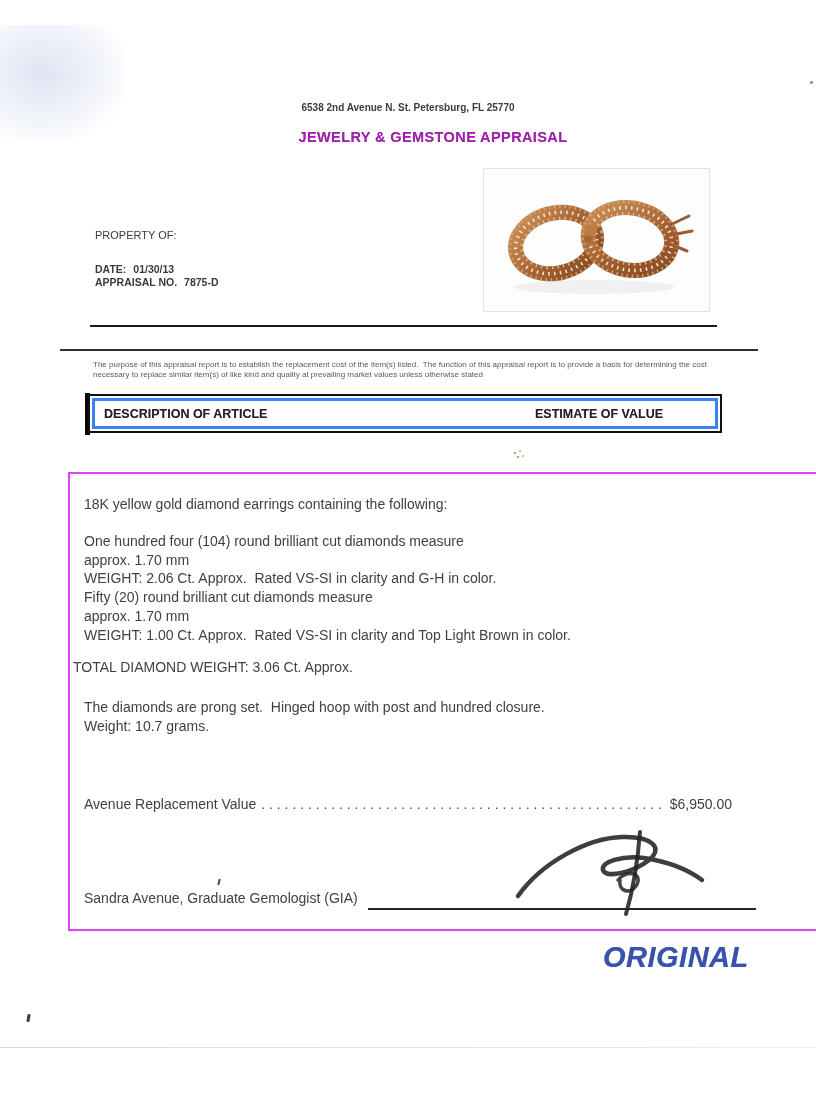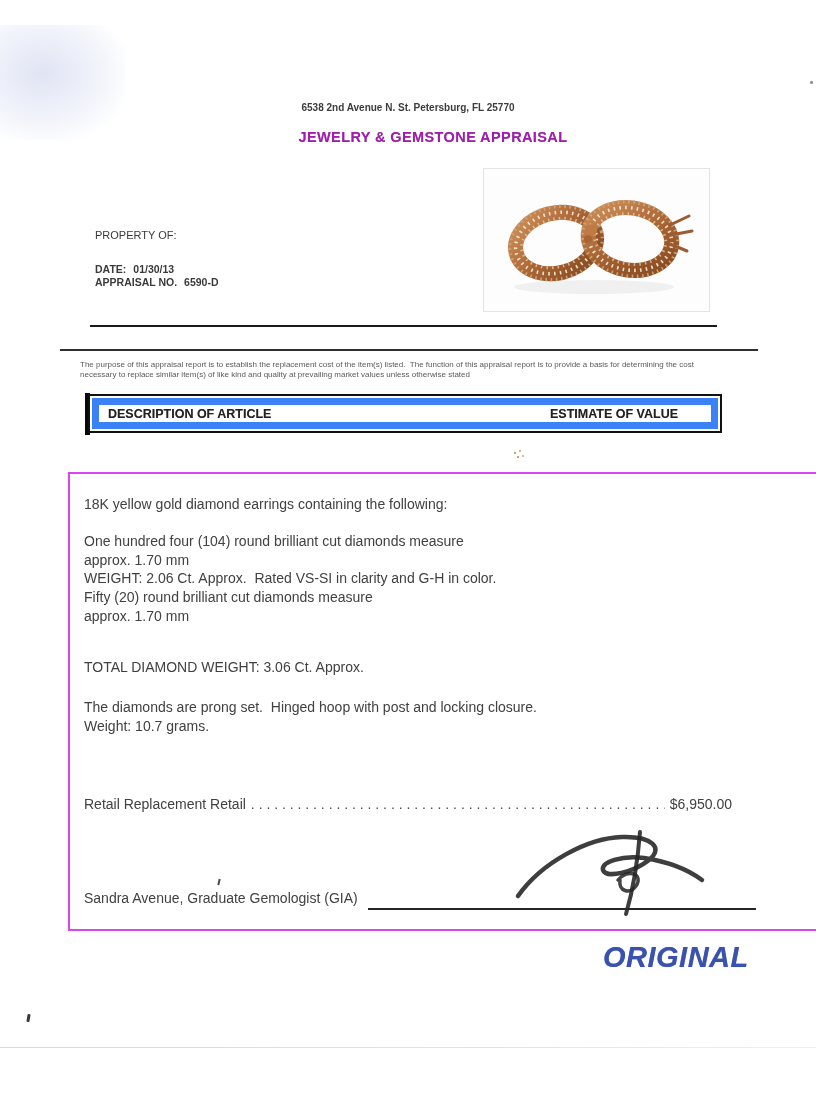--- a/index.html
+++ b/index.html
@@ -23,35 +23,35 @@
   .meta-val{margin-left:7px;}
 
   
   .photo{left:483px;top:168px;width:225px;height:142px;background:#fdfdfd;border:1px solid #e4e4e4;}
 
   
   .hline1{left:90px;top:325px;width:627px;height:2px;background:#1a1a1a;}
   .hline2{left:60px;top:349px;width:698px;height:2px;background:#2f2f2f;}
 
   
-  .disclaimer{left:80px;top:360px;width:627px;font-size:8px;line-height:9.5px;color:#5a5a5a;}
+  .disclaimer{left:93px;top:360px;width:627px;font-size:8px;line-height:9.5px;color:#5a5a5a;}
 
   
   .hdr-bar{left:85px;top:393px;width:5px;height:42px;background:#070707;}
   .hdr-box{left:88px;top:394px;width:634px;height:39px;border:2px solid #101010;box-sizing:border-box;}
-  .hdr-inner{position:absolute;left:2px;top:2px;right:2px;bottom:2px;border:7px solid #3b82f6;
-    display:flex;align-items:center;justify-content:space-between;padding:0 33px 0 9px;box-sizing:border-box;}
+  .hdr-inner{position:absolute;left:2px;top:2px;right:2px;bottom:2px;border:3px solid #3b82f6;
+    display:flex;align-items:center;justify-content:space-between;padding:0 52px 0 9px;box-sizing:border-box;}
   .hdr-label{font-size:12.5px;font-weight:bold;color:#222;text-shadow:0 0 .4px rgba(30,30,30,.4);}
 
   
   .main-box{left:68px;top:472px;width:785px;height:459px;border:2px solid #d946ef;box-sizing:border-box;}
   .bodytext{font-size:14px;color:#414141;line-height:18.7px;}
   .intro{left:14px;top:21px;}
   .lines{left:14px;top:58px;width:650px;}
-  .total{left:14px;top:184px;}
+  .total{left:3px;top:184px;}
   .setting{left:14px;top:224px;width:650px;}
 
   .retail-row{left:14px;top:321px;width:648px;display:flex;align-items:baseline;}
   .retail-label{white-space:nowrap;}
   .retail-dots{flex:1;overflow:hidden;white-space:nowrap;margin:0 5px;color:#4a4a4a;}
   .retail-amount{white-space:nowrap;}
 
   .sig-svg{left:420px;top:344px;width:240px;height:105px;}
   .signer{left:14px;top:415px;}
   .sig-line{left:298px;top:434px;width:388px;height:2px;background:#262626;}
@@ -80,21 +80,21 @@
 
   <div class="abs center address">6538 2nd Avenue N. St. Petersburg, FL 25770</div>
   <div class="abs center doc-title">JEWELRY &amp; GEMSTONE APPRAISAL</div>
 
   <div class="abs property-of">PROPERTY OF:</div>
 
   <div class="abs date-row">
     <span>DATE:</span><span class="meta-val">01/30/13</span>
   </div>
   <div class="abs appr-row">
-    <span>APPRAISAL NO.</span><span class="meta-val">6590-D</span>
+    <span>APPRAISAL NO.</span><span class="meta-val">7875-D</span>
   </div>
 
   <div class="abs photo">
     <svg viewBox="0 0 225 142" width="225" height="142">
       <defs>
         <linearGradient id="goldL" x1="0" y1="0" x2="1" y2="1">
           <stop offset="0" stop-color="#cf905a"></stop>
           <stop offset="0.5" stop-color="#a96434"></stop>
           <stop offset="1" stop-color="#86481f"></stop>
         </linearGradient>
@@ -138,31 +138,32 @@
 
   <div class="abs main-box">
     <div class="abs bodytext intro pre">18K yellow gold diamond earrings containing the following:</div>
 
     <div class="abs bodytext lines">
       <div class="pre">One hundred four (104) round brilliant cut diamonds measure</div>
       <div class="pre">approx. 1.70 mm</div>
       <div class="pre">WEIGHT: 2.06 Ct. Approx.  Rated VS-SI in clarity and G-H in color.</div>
       <div class="pre">Fifty (20) round brilliant cut diamonds measure</div>
       <div class="pre">approx. 1.70 mm</div>
+      <div class="pre">WEIGHT: 1.00 Ct. Approx.  Rated VS-SI in clarity and Top Light Brown in color.</div>
     </div>
 
     <div class="abs bodytext total pre">TOTAL DIAMOND WEIGHT: 3.06 Ct. Approx.</div>
 
     <div class="abs bodytext setting">
-      <div class="pre">The diamonds are prong set.  Hinged hoop with post and locking closure.</div>
+      <div class="pre">The diamonds are prong set.  Hinged hoop with post and hundred closure.</div>
       <div class="pre">Weight: 10.7 grams.</div>
     </div>
 
     <div class="abs bodytext retail-row">
-      <span class="retail-label">Retail Replacement Retail</span>
+      <span class="retail-label">Avenue Replacement Value</span>
       <span class="retail-dots">. . . . . . . . . . . . . . . . . . . . . . . . . . . . . . . . . . . . . . . . . . . . . . . . . . . . . . . . . . . . . . . . . . . . . .</span>
       <span class="retail-amount">$6,950.00</span>
     </div>
 
     <svg class="abs sig-svg" viewBox="0 0 240 105">
       <path d="M28 78 C52 44, 98 20, 132 19 C162 18, 174 30, 159 42 C144 54, 116 61, 113 52 C111 44, 132 37, 154 40 C180 44, 200 53, 212 62" fill="none" stroke="#232323" stroke-width="4.5" stroke-linecap="round" opacity="0.88"></path>
       <path d="M150 14 C148 40, 143 72, 136 96" fill="none" stroke="#232323" stroke-width="4" stroke-linecap="round" opacity="0.88"></path>
       <path d="M128 62 C138 50, 154 56, 146 68 C140 77, 128 73, 130 62" fill="none" stroke="#232323" stroke-width="3.5" stroke-linecap="round" opacity="0.85"></path>
     </svg>
 

